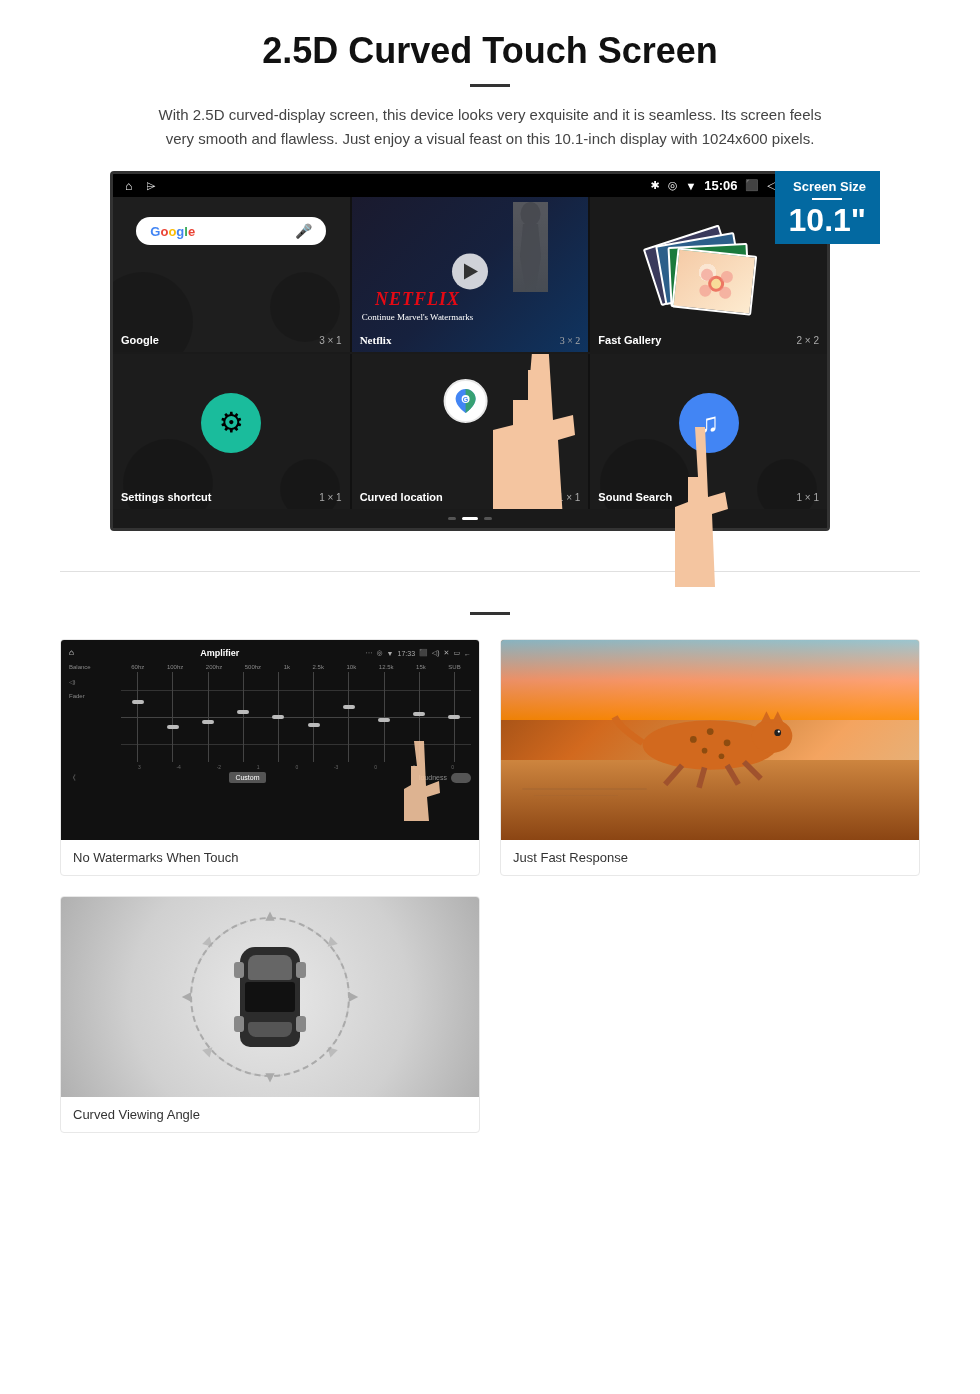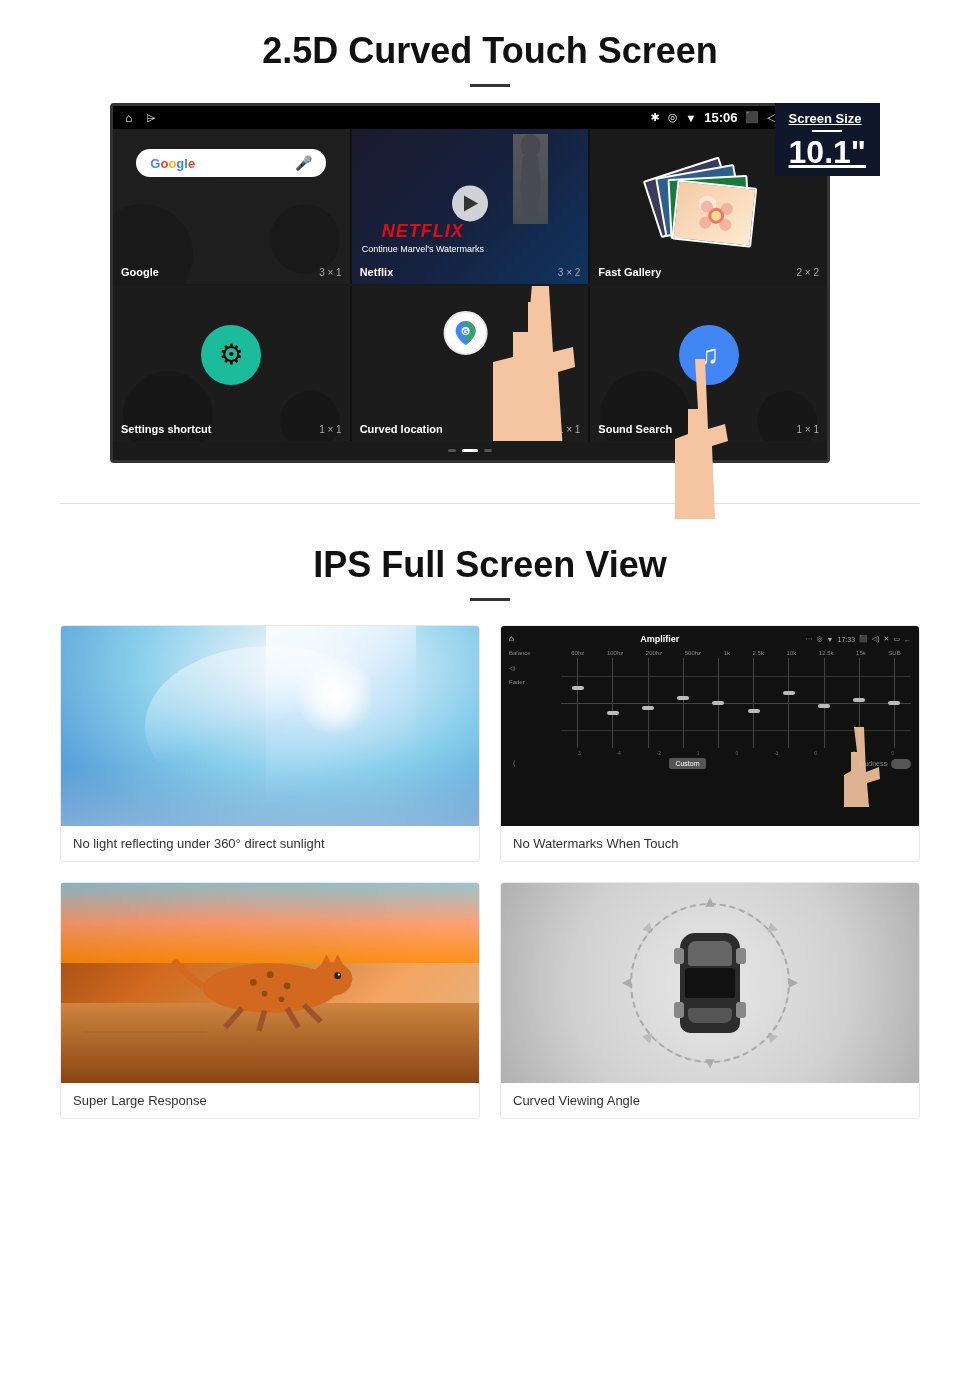--- a/index.html
+++ b/index.html
@@ -39,26 +39,25 @@
     
     .device-wrapper {
       position: relative;
       width: 760px;
       margin: 0 auto;
     }
     .screen-size-badge {
       position: absolute;
       top: 0;
       right: -10px;
-      background: #0f172a;
+      background: #0369a1;
       color: #fff;
       padding: 8px 14px;
       z-index: 10;
-      text-align: left;
-      text-decoration: underline;
+      text-align: right;
     }
     .screen-size-badge .badge-label {
       font-size: 13px;
       font-weight: bold;
       display: block;
     }
     .screen-size-badge .badge-divider {
       width: 30px;
       height: 2px;
       background: #fff;
@@ -132,20 +131,21 @@
     .google-logo span:nth-child(2) { color: #ea4335; }
     .google-logo span:nth-child(3) { color: #fbbc05; }
     .google-logo span:nth-child(4) { color: #4285f4; }
     .google-logo span:nth-child(5) { color: #34a853; }
     .google-logo span:nth-child(6) { color: #ea4335; }
     .mic-icon { color: #4285f4; font-size: 14px; }
 
     
     .netflix-cell {
       background: #111;
+      font-family: Liberation Serif, serif;
     }
     .netflix-bg {
       position: absolute;
       inset: 0;
       background: linear-gradient(135deg, #1a1a2e 0%, #16213e 50%, #0f3460 100%);
     }
     .netflix-play-btn {
       position: absolute;
       top: 50%;
       left: 50%;
@@ -494,20 +494,21 @@
       border-radius: 50%;
       background: rgba(0,0,0,0.15);
     }
   </style>
 </head>
 <body>
 
 <div class="section-1">
   <h1 class="section-title">2.5D Curved Touch Screen</h1>
   <div class="title-divider"></div>
+  <p class="section-desc">With 2.5D curved-display screen, this device looks very exquisite and it is seamless. Its screen feels very smooth and flawless. Just enjoy a visual feast on this 10.1-inch display with 1024x600 pixels.</p>
 
   <div class="device-wrapper">
 
     <div class="screen-size-badge">
       <span class="badge-label">Screen Size</span>
       <div class="badge-divider"></div>
       <span class="badge-size">10.1"</span>
     </div>
 
     <div class="device-screen">
@@ -656,37 +657,24 @@
       <svg width="100" height="160" viewBox="0 0 100 160">
         <path d="M45 0 L55 0 L58 70 L75 65 L78 82 L62 87 L65 160 L25 160 L25 80 L38 75 L38 50 L48 50 Z" fill="#f4c5a0"></path>
       </svg>
     </div>
   </div>
 </div>
 
 <hr class="section-divider">
 
 <div class="section-2">
-  <h2 class="section-title">IPS Full Screen View</h2>
   <div class="title-divider"></div>
 
   <div class="image-grid">
 
-    <div class="image-card">
-      <div class="image-placeholder">
-        <div class="sunlight-bg">
-          <div class="sunlight-rays"></div>
-          <div class="sunlight-flare"></div>
-          <div class="sunlight-ground"></div>
-
-          <div style="position:absolute;top:10%;left:20%;width:60%;height:80%;background:linear-gradient(160deg,rgba(255,255,255,0.6) 0%,transparent 50%);border-radius:50%;"></div>
-        </div>
-      </div>
-      <div class="image-caption">No light reflecting under 360° direct sunlight</div>
-    </div>
 
     <div class="image-card">
       <div class="image-placeholder">
         <div class="amp-screen">
           <div class="amp-header">
             <span>⌂</span>
             <span class="amp-title">Amplifier</span>
             <span style="display:flex;gap:4px;align-items:center;color:#aaa;font-size:7px;">
               <span>⋯</span>
               <span>◎</span>
@@ -834,21 +822,21 @@
             <circle cx="110" cy="50" r="2.5" fill="#4a3000" opacity="0.5"></circle>
 
             <circle cx="160" cy="29" r="3" fill="#222"></circle>
             <circle cx="161" cy="28" r="1" fill="#fff"></circle>
           </svg>
 
           <div style="position:absolute;bottom:25%;left:5%;width:30%;height:2px;background:rgba(160,100,50,0.4);border-radius:1px;"></div>
           <div style="position:absolute;bottom:22%;left:8%;width:20%;height:1px;background:rgba(160,100,50,0.3);border-radius:1px;"></div>
         </div>
       </div>
-      <div class="image-caption">Super Large Response</div>
+      <div class="image-caption">Just Fast Response</div>
     </div>
 
     <div class="image-card">
       <div class="image-placeholder">
         <div class="car-view">
 
           <svg style="position:absolute;inset:0;width:100%;height:100%;" viewBox="0 0 450 200">
 
             <circle cx="225" cy="100" r="85" fill="none" stroke="#ccc" stroke-width="1.5" stroke-dasharray="6,4"></circle>
 

